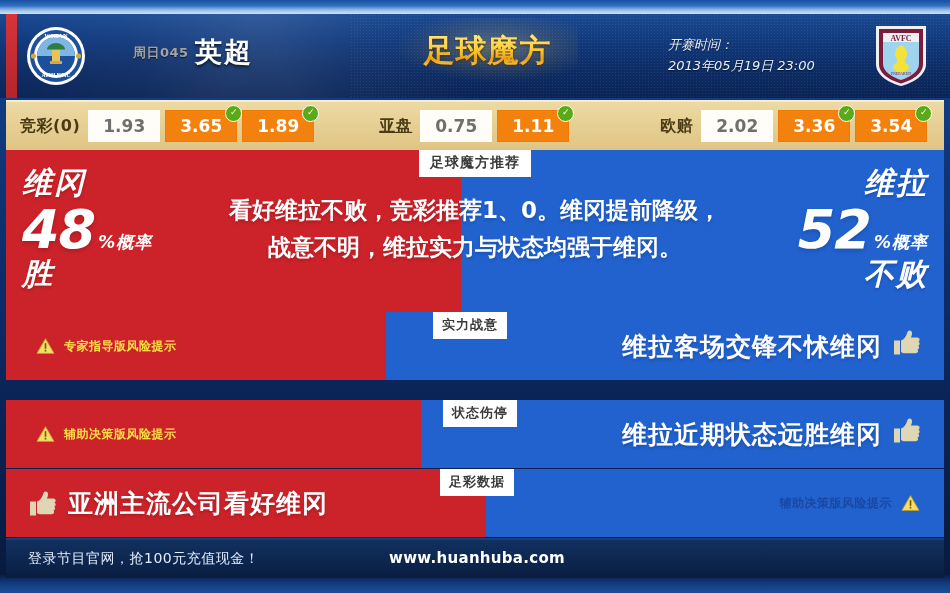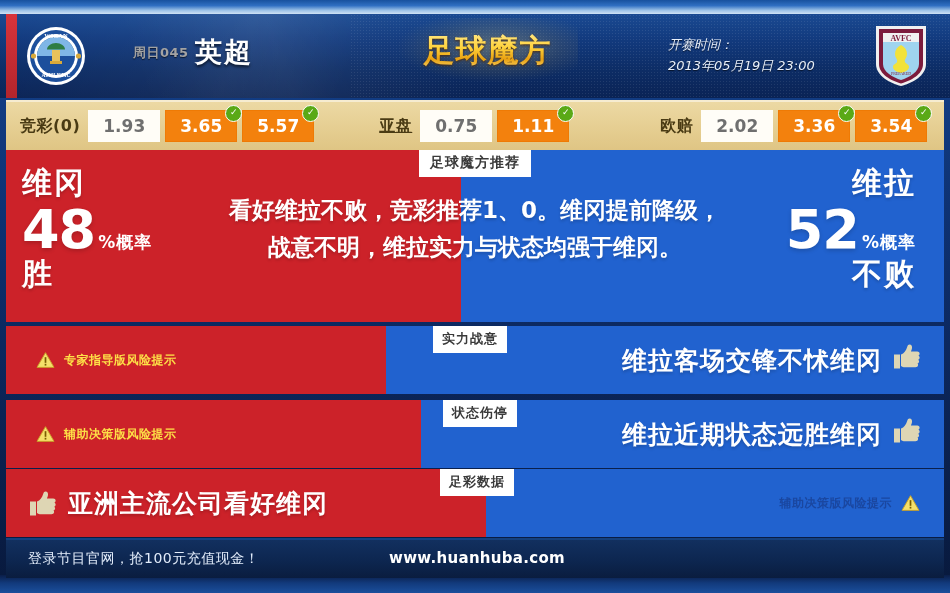--- a/index.html
+++ b/index.html
@@ -101,23 +101,23 @@
   }
   .sp-a{width:46px;}
   .sp-b{width:72px;}
 
   
   .main{
     position:absolute;left:6px;top:150px;width:938px;height:172px;overflow:hidden;
   }
   .main .bg-red{position:absolute;left:0;top:0;width:455px;height:172px;background:#cc2229;}
   .main .bg-blue{position:absolute;left:455px;top:0;width:483px;height:172px;background:#2162cf;}
-  .side{position:absolute;top:0;height:172px;width:200px;color:#fff;}
+  .side{position:absolute;top:0;height:172px;width:200px;color:#fff;font-style:italic;}
   .side.left{left:0;padding-left:16px;}
-  .side.right{right:0;padding-right:28px;text-align:right;}
+  .side.right{right:0;padding-right:16px;text-align:right;}
   .team-name{font-size:30px;font-weight:bold;letter-spacing:2px;margin-top:16px;line-height:34px;
              text-shadow:0 2px 3px rgba(0,0,0,.18);}
   .pct-line{display:flex;align-items:baseline;margin-top:4px;}
   .side.right .pct-line{justify-content:flex-end;}
   .pct-num{font-size:54px;font-weight:bold;line-height:52px;letter-spacing:-1px;
            text-shadow:0 2px 4px rgba(0,0,0,.18);}
   .pct-suffix{font-size:17px;font-weight:bold;margin-left:3px;letter-spacing:1px;}
   .outcome{font-size:30px;font-weight:bold;letter-spacing:2px;line-height:32px;margin-top:2px;
            text-shadow:0 2px 3px rgba(0,0,0,.18);}
   .rec-tag{
@@ -129,21 +129,21 @@
     position:absolute;left:222px;top:42px;width:494px;
     color:#ffffff;font-size:23px;font-weight:bold;line-height:37px;
     text-align:center;letter-spacing:0px;z-index:4;
     text-shadow:0 2px 3px rgba(0,0,0,.18);
   }
 
   
   .row{position:absolute;left:6px;width:938px;height:68px;overflow:hidden;}
   .row .rr{position:absolute;left:0;top:0;height:68px;background:#cc2229;}
   .row .bb{position:absolute;top:0;right:0;height:68px;background:#2162cf;}
-  .row1{top:326px;}
+  .row1{top:312px;}
   .row2{top:400px;}
   .row3{top:469px;}
   .row-tag{
     position:absolute;top:0;background:#ffffff;color:#3a3a3a;font-size:13px;font-weight:bold;
     padding:4px 9px 5px;letter-spacing:1px;z-index:6;
   }
   .risk{
     position:absolute;display:flex;align-items:center;gap:9px;z-index:5;
   }
   .risk.left{left:30px;top:50%;transform:translateY(-50%);}
@@ -235,21 +235,21 @@
     <div class="odds-group">
       <span class="odds-label">竞彩(0)</span>
       <div class="cell plain">
         <span>1.93</span>
       </div>
       <div class="cell hot">
         <span>3.65</span>
         <span class="tick">✓</span>
       </div>
       <div class="cell hot">
-        <span>5.57</span>
+        <span>1.89</span>
         <span class="tick">✓</span>
       </div>
     </div>
 
     <div class="sp-a"></div>
 
     <div class="odds-group">
       <span class="odds-label u">亚盘</span>
       <div class="cell plain">
         <span>0.75</span>

